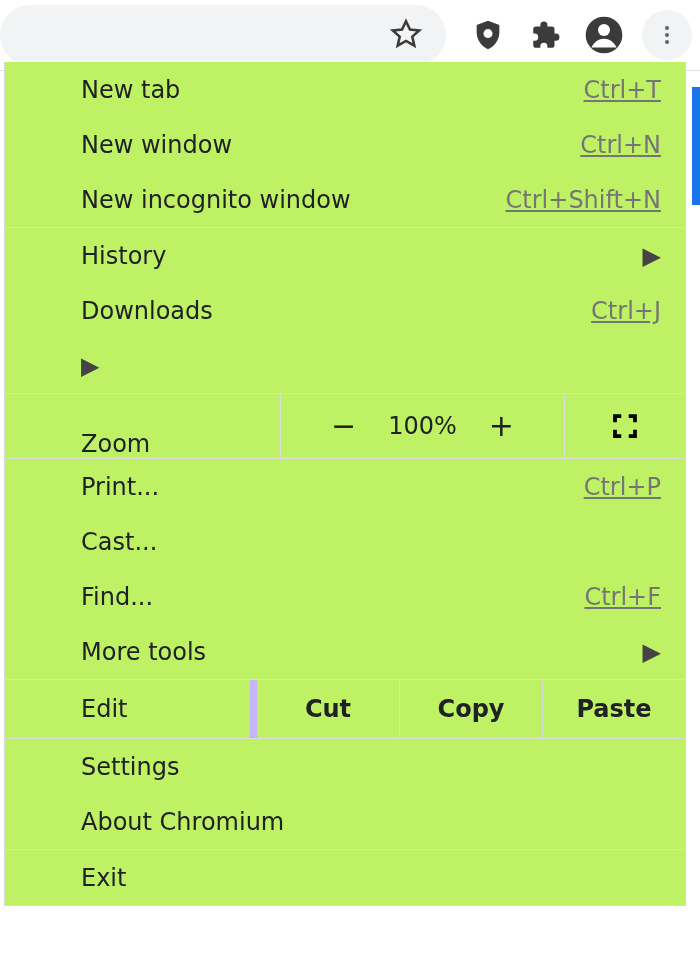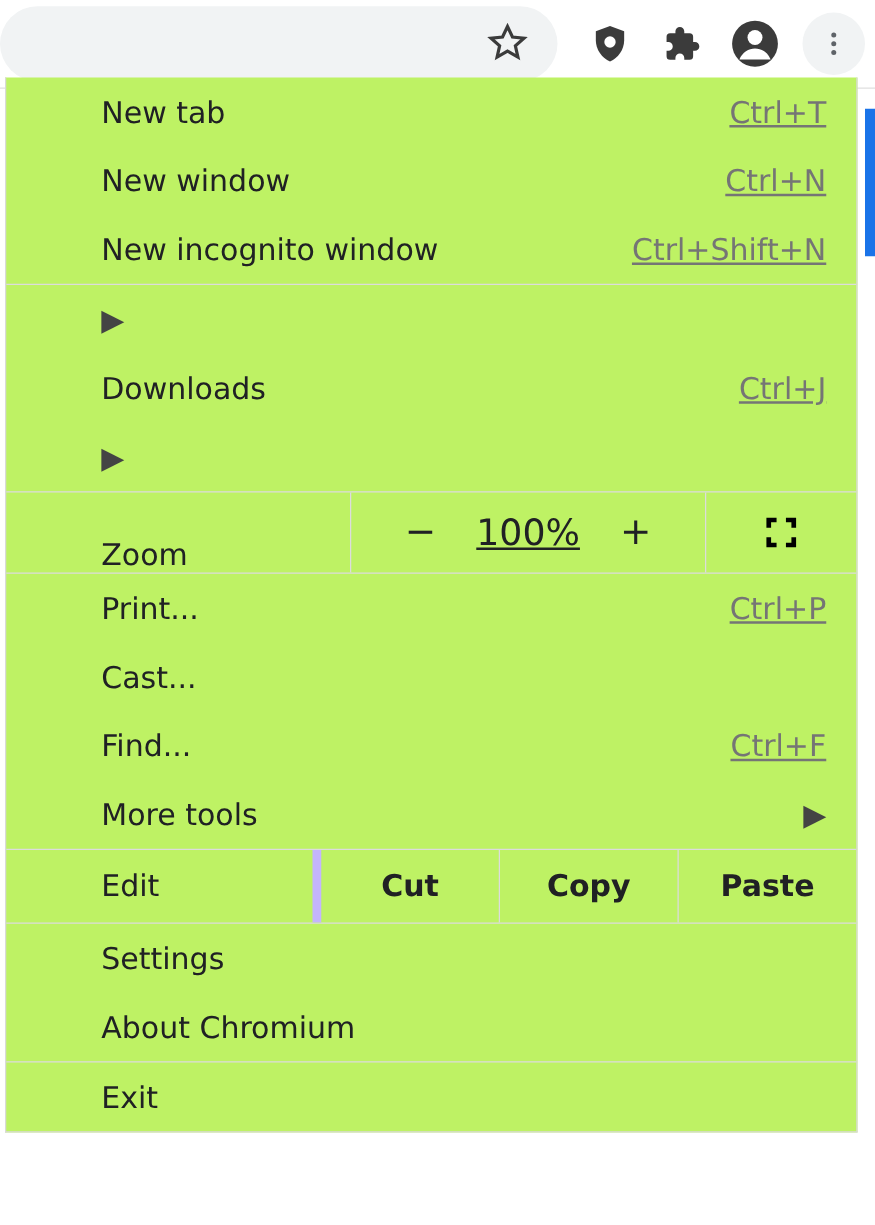--- a/index.html
+++ b/index.html
@@ -12,21 +12,21 @@
   .group{border-bottom:1px solid #dcdcdc;}
   .group:last-child{border-bottom:none;}
   .item{display:flex;align-items:center;height:55px;padding:0 24px 0 76px;color:#202124;}
   .item .label{flex:1;}
   .item .hint{color:#757575;text-decoration:underline;}
   .item .arrow{color:#444;}
   .zoom-row{display:flex;height:64px;}
   .zoom-row .zlabel{flex:0 0 276px;display:flex;align-items:flex-end;padding-left:76px;box-sizing:border-box;border-right:1px solid #dcdcdc;}
   .zoom-row .zctrl{flex:1;display:flex;align-items:center;justify-content:center;gap:32px;border-right:1px solid #dcdcdc;}
   .zoom-row .zctrl .glyph{font-size:30px;line-height:1;color:#202124;}
-  .zoom-row .zctrl .pct{font-size:29px;text-decoration:underline;}
+  .zoom-row .zctrl .pct{font-size:24px;}
   .zoom-row .zfs{flex:0 0 120px;display:flex;align-items:center;justify-content:center;}
   .edit-row{display:flex;height:58px;}
   .edit-row .elabel{flex:0 0 252px;display:flex;align-items:center;padding-left:76px;box-sizing:border-box;border-right:7px solid #c4b5fd;}
   .edit-row .ebtn{flex:1;display:flex;align-items:center;justify-content:center;border-right:1px solid #dcdcdc;font-weight:bold;}
   .edit-row .ebtn:last-child{border-right:none;}
   .strip{position:absolute;right:0;top:87px;width:8px;height:118px;background:#1a73e8;}
 </style>
 </head>
 <body>
 
@@ -79,20 +79,21 @@
       <span class="hint">Ctrl+N</span>
     </div>
     <div class="item">
       <span class="label">New incognito window</span>
       <span class="hint">Ctrl+Shift+N</span>
     </div>
   </div>
 
   <div class="group">
     <div class="item">
+      <span class="label">History</span>
       <span class="arrow">▶</span>
     </div>
     <div class="item">
       <span class="label">Downloads</span>
       <span class="hint">Ctrl+J</span>
     </div>
     <div class="item">
       <span class="arrow">▶</span>
     </div>
   </div>

